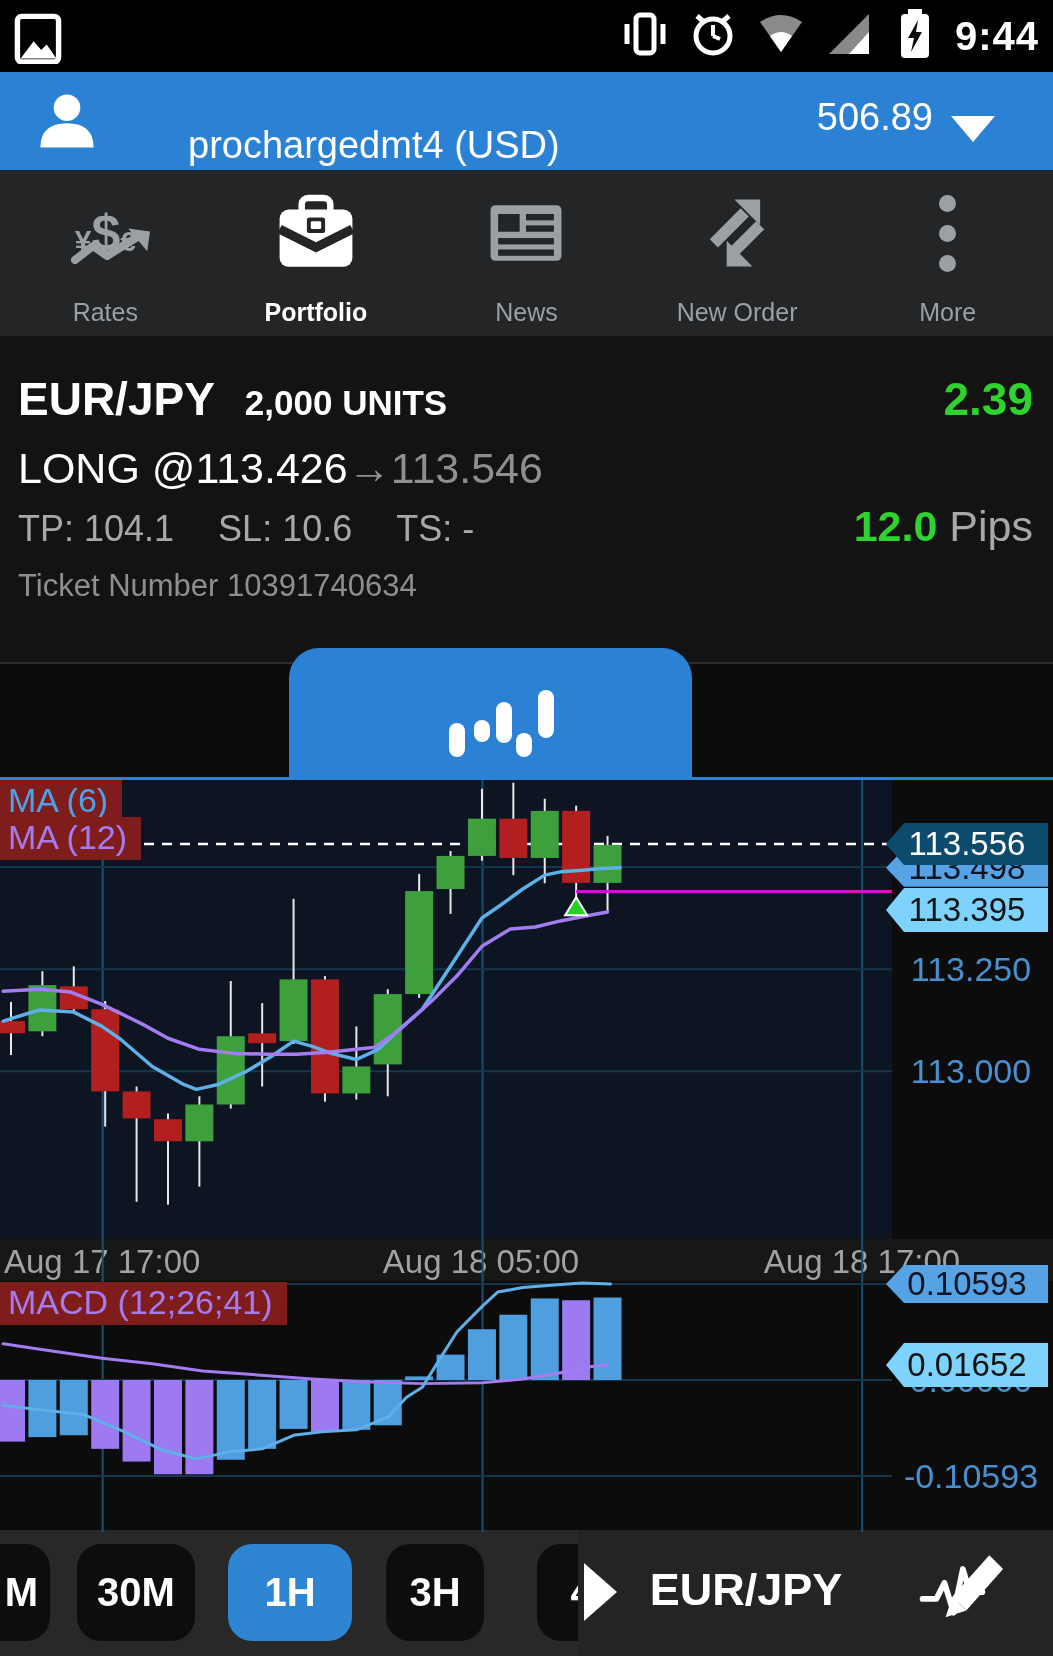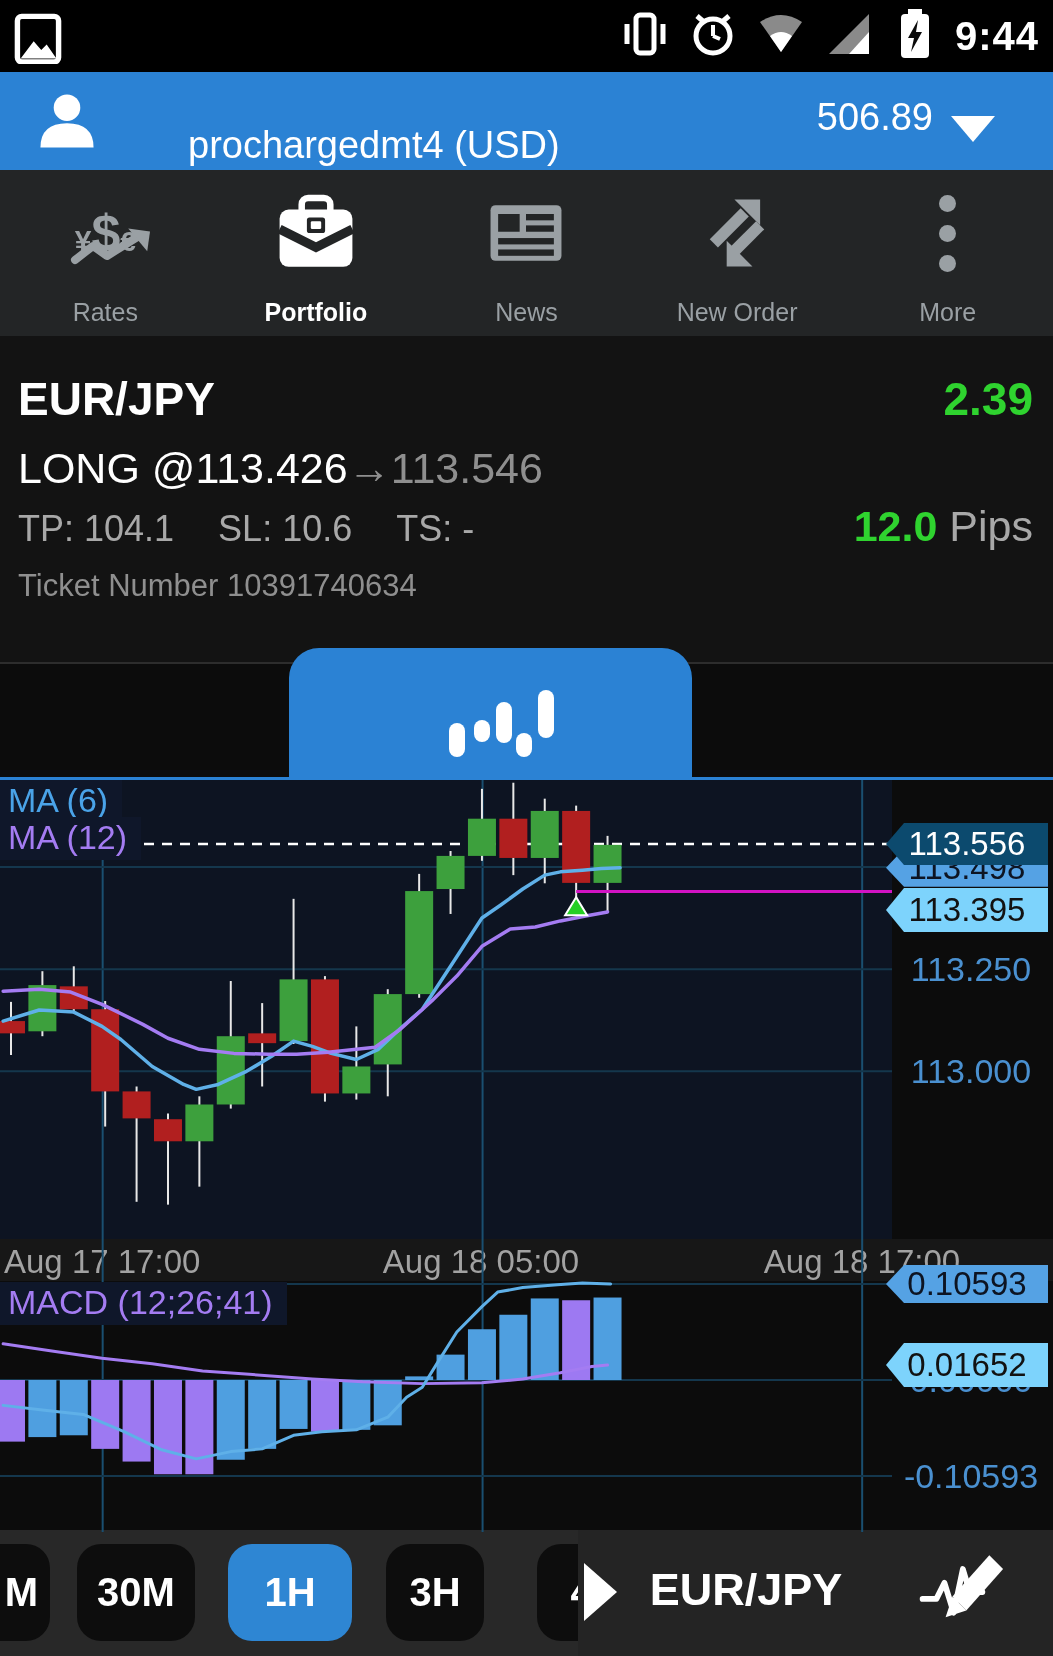--- a/index.html
+++ b/index.html
@@ -54,21 +54,21 @@
   .chart-zone { position:absolute; left:0; top:662px; width:1053px; height:868px; background:#0c0c0c; border-top:2px solid #2d2d2d; }
   .tab-handle { position:absolute; left:289px; top:-16px; width:403px; height:129px; background:#2b82d4;
                 border-radius:30px 30px 0 0; z-index:4; }
   .tab-handle svg { position:absolute; left:160px; top:42px; }
   .chart-topline { position:absolute; left:0; top:113px; width:1053px; height:3px; background:#2b82d4; z-index:3; }
   .plot-bg { position:absolute; left:0; top:116px; width:892px; height:459px; background:#0d1422; z-index:0; }
   .axis-band { position:absolute; left:0; top:575px; width:1053px; height:42px; background:#171717; z-index:1; }
   .axis-band span { position:absolute; top:4px; font-size:33px; color:#a2a2a2; white-space:nowrap; }
   .xt0 { left:4px; } .xt1 { left:481px; transform:translateX(-50%); } .xt2 { left:862px; transform:translateX(-50%); }
   #chart-svg { position:absolute; left:0; top:113px; width:1053px; height:755px; z-index:2; }
-  .chip { position:absolute; left:0; background:#0f172a; padding:1px 14px 3px 8px; font-size:34px; z-index:3; white-space:nowrap; }
+  .chip { position:absolute; left:0; background:#7f1d1d; padding:1px 14px 3px 8px; font-size:34px; z-index:3; white-space:nowrap; }
   .chip-ma6 { top:116px; color:#4aa3e8; }
   .chip-ma12 { top:153px; color:#a47cf2; }
   .chip-macd { top:618px; color:#a47cf2; }
   .price-tag { position:absolute; left:886px; width:162px; text-align:center; font-size:33px; white-space:nowrap;
                clip-path:polygon(18px 0,100% 0,100% 100%,18px 100%,0 50%); }
   .tag-dark { background:#0c4a6e; color:#fff; height:42px; line-height:42px; z-index:7; }
   .tag-light { background:#55a2e4; color:#0d1422; height:38px; line-height:38px; z-index:5; }
   .tag-purple { background:#7dd3fc; color:#121212; height:44px; line-height:44px; z-index:6; }
   .y-tick { position:absolute; left:892px; width:158px; text-align:center; font-size:34px; color:#4a90d0; z-index:1; }
   .macd-text { position:absolute; left:892px; width:158px; text-align:center; font-size:34px; color:#4a90d0; z-index:2; }
@@ -204,20 +204,21 @@
           </span>
       </span>
       <span class="nav-label">More</span>
     </div>
     <div class="nav-underline"></div>
   </div>
 
   <div class="position-card">
     <div class="pc-row1">
       <span class="pc-inst">EUR/JPY</span>
+      <span class="pc-units">2,000 UNITS</span>
     </div>
     <span class="pc-profit">2.39</span>
     <div class="pc-row2">
       <span class="pc-open">LONG @113.426</span><span class="pc-cur">→113.546</span>
     </div>
     <div class="pc-row3">
       <span>TP: 104.1</span><span>SL: 10.6</span><span>TS: -</span>
     </div>
     <div class="pc-pips">
       <span class="v">12.0</span>

